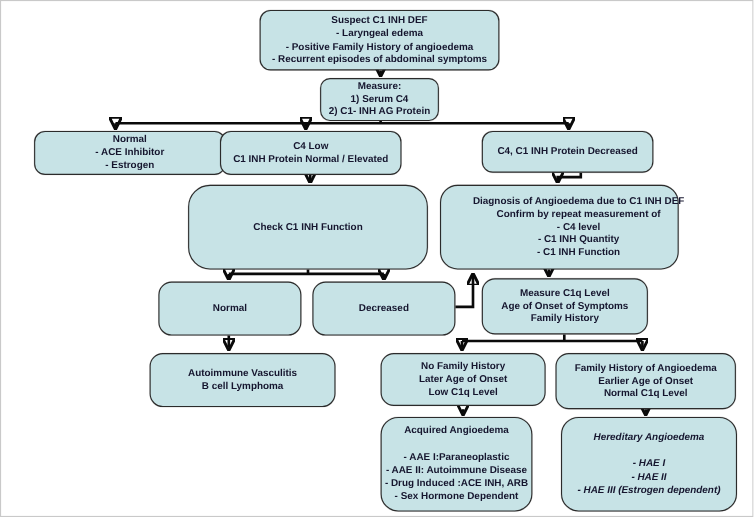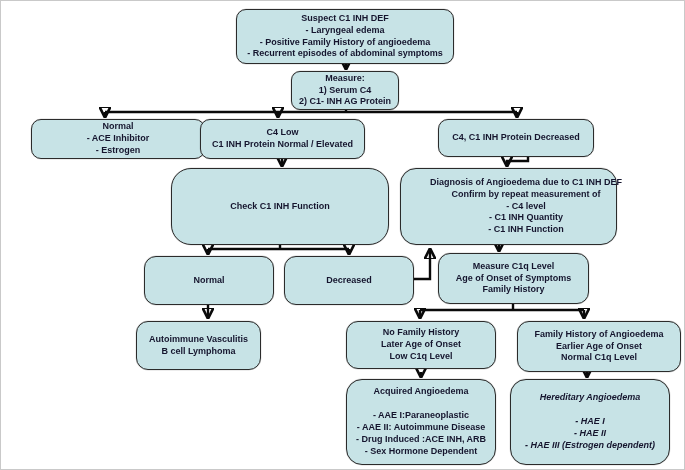--- a/index.html
+++ b/index.html
@@ -140,38 +140,38 @@
   <div class="node" style="left:283px;top:255px;width:130px;height:49px;border-radius:12px;">
       <div class="ln">Decreased</div>
     </div>
 
   <div class="node" style="left:437px;top:252px;width:151px;height:51px;border-radius:12px;">
       <div class="ln">Measure C1q Level</div>
       <div class="ln">Age of Onset of Symptoms</div>
       <div class="ln">Family History</div>
     </div>
 
-  <div class="node" style="left:135px;top:320px;width:125px;height:49px;border-radius:12px;">
+  <div class="node" style="left:135px;top:320px;width:169px;height:49px;border-radius:12px;">
       <div class="ln">Autoimmune Vasculitis</div>
       <div class="ln">B cell Lymphoma</div>
     </div>
 
   <div class="node" style="left:345px;top:320px;width:150px;height:48px;border-radius:12px;">
       <div class="ln">No Family History</div>
       <div class="ln">Later Age of Onset</div>
       <div class="ln">Low C1q Level</div>
     </div>
 
-  <div class="node" style="left:504px;top:320px;width:164px;height:51px;border-radius:12px;margin-left:12px;">
+  <div class="node" style="left:504px;top:320px;width:164px;height:51px;border-radius:12px;">
       <div class="ln">Family History of Angioedema</div>
       <div class="ln">Earlier Age of Onset</div>
       <div class="ln">Normal C1q Level</div>
     </div>
 
-  <div class="node" style="left:345px;top:378px;width:150px;height:86px;border-radius:16px;">
+  <div class="node" style="left:345px;top:378px;width:138px;height:86px;border-radius:16px;">
       <div class="ln">Acquired Angioedema</div>
       <div class="ln">&nbsp;</div>
       <div class="ln">- AAE I:Paraneoplastic</div>
       <div class="ln">- AAE II: Autoimmune Disease</div>
       <div class="ln">- Drug Induced :ACE INH, ARB</div>
       <div class="ln">- Sex Hormone Dependent</div>
     </div>
 
   <div class="node" style="left:509px;top:378px;width:160px;height:86px;border-radius:16px;font-style:italic;">
       <div class="ln">Hereditary Angioedema</div>

